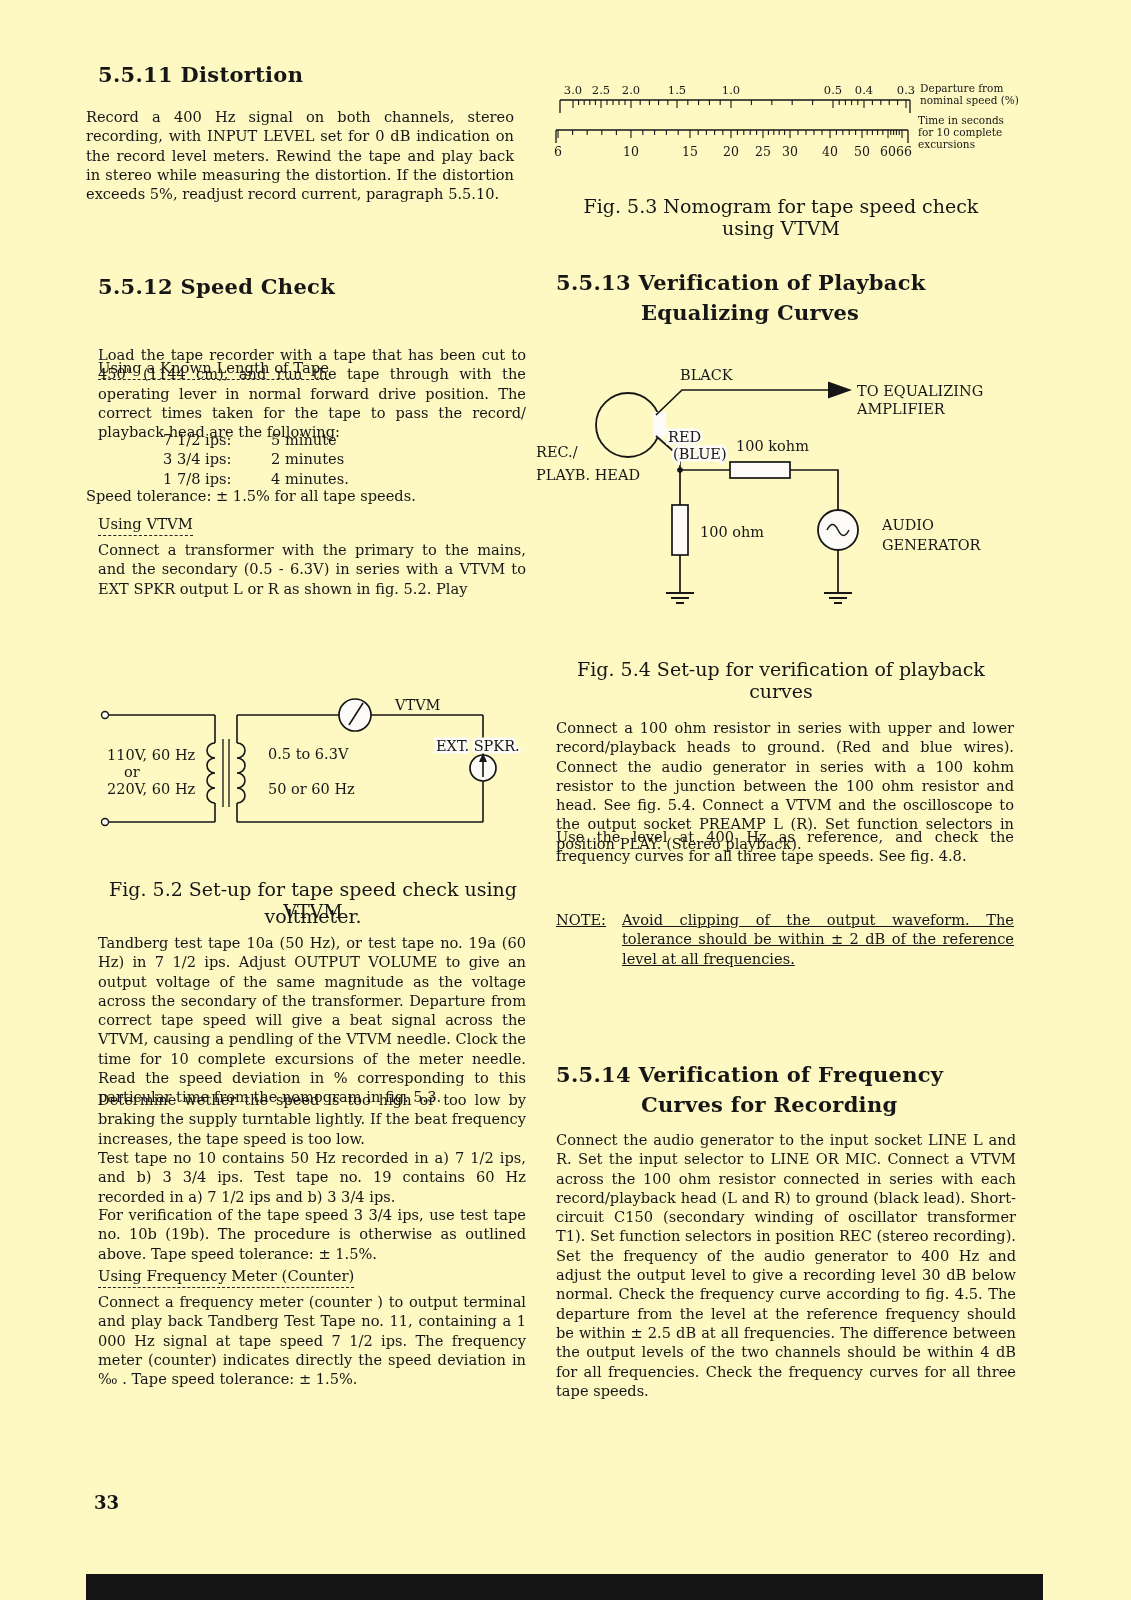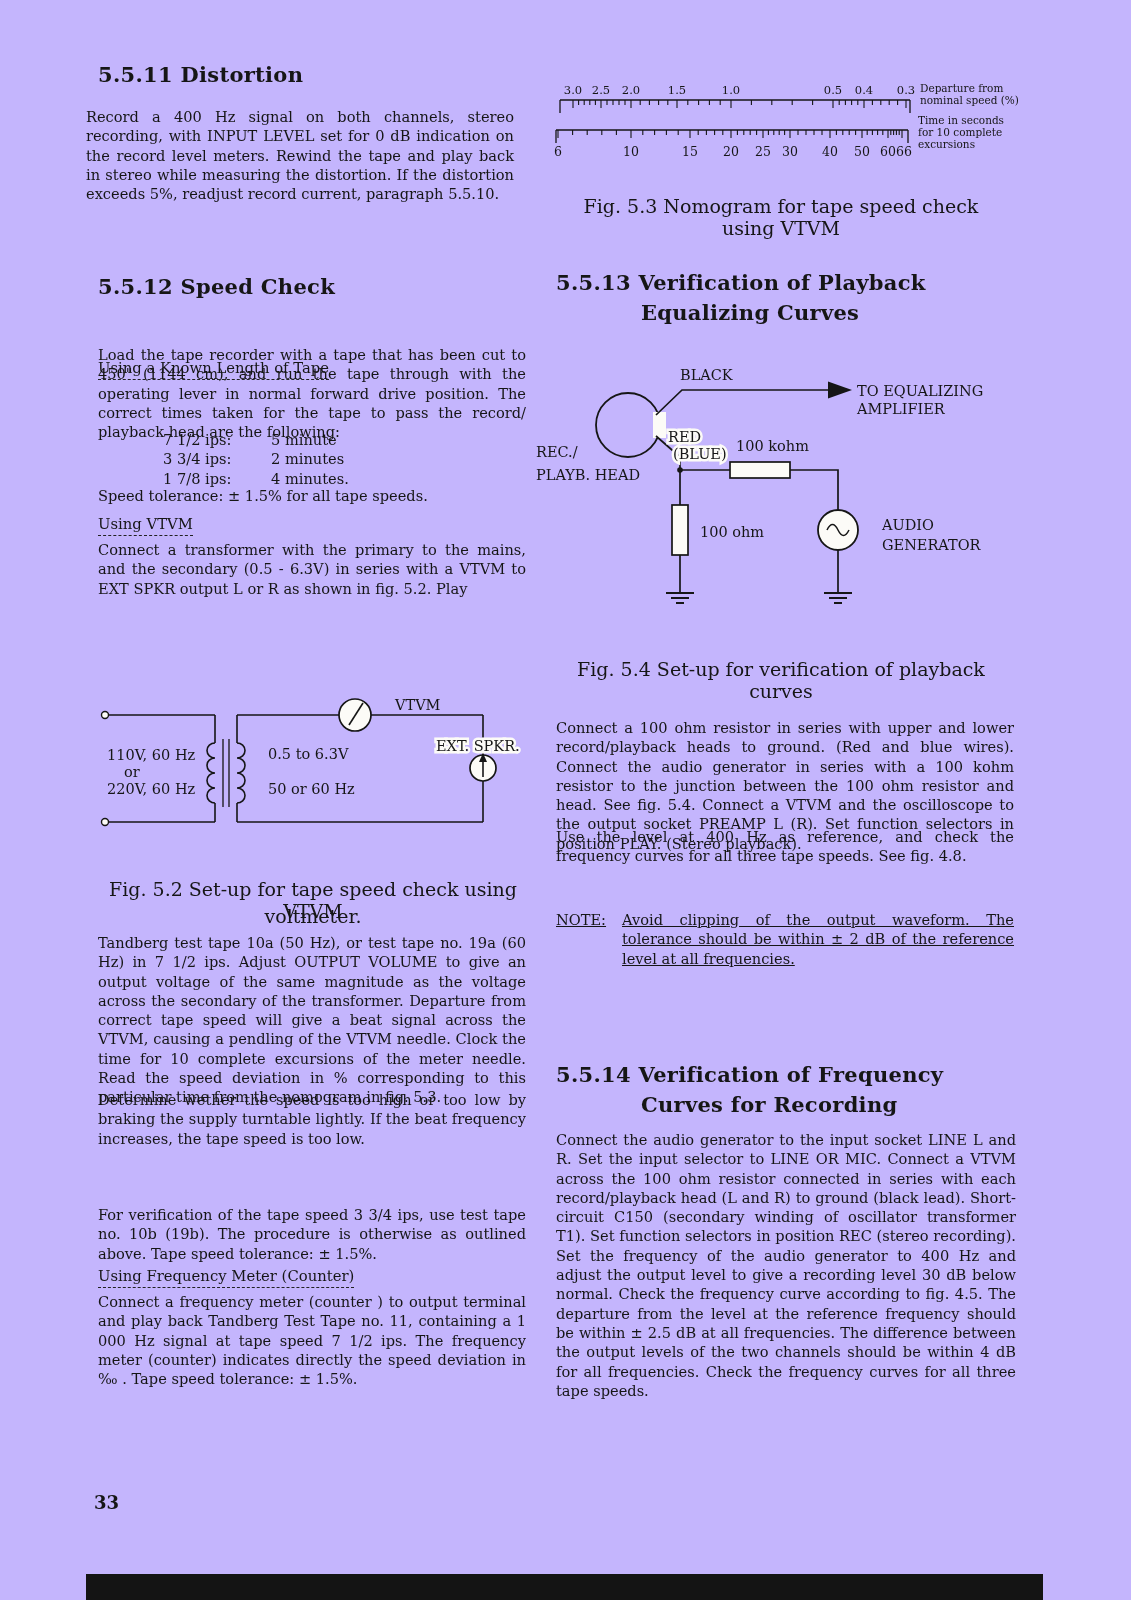--- a/index.html
+++ b/index.html
@@ -1,20 +1,20 @@
 <!DOCTYPE html>
 <html><head>
 <meta charset="utf-8">
 <style>
   * { box-sizing: border-box; }
   html, body { margin: 0; padding: 0; }
   .page {
     position: relative;
     width: 1131px; height: 1600px;
-    background: #c4b5fd;
+    background: #fef9c3;
     color: #161616;
     font-family: "DejaVu Serif", "Liberation Serif", serif;
     overflow: hidden;
   }
   .abs { position: absolute; }
   .heading { font-size: 21px; font-weight: bold; letter-spacing: 0.3px; white-space: nowrap; }
   .body { font-size: 14.6px; line-height: 19.3px; text-align: justify; text-align-last: left; }
   .subhead { font-size: 14.8px; display: inline-block; border-bottom: 1.6px dashed #222; padding-bottom: 2.5px; white-space: nowrap; }
   .caption { font-size: 19px; text-align: center; }
   .list-row { display: flex; font-size: 14.6px; line-height: 19.3px; }
@@ -53,21 +53,21 @@
     <div class="list-row">
       <span class="sp">3 3/4 ips:</span>
       <span>2 minutes</span>
     </div>
     <div class="list-row">
       <span class="sp">1 7/8 ips:</span>
       <span>4 minutes.</span>
     </div>
   </div>
 
-  <div class="abs body" style="left:98px; top:486px; width:428px;">Speed tolerance:  ± 1.5% for all tape speeds.</div>
+  <div class="abs body" style="left:86px; top:486px; width:428px;">Speed tolerance:  ± 1.5% for all tape speeds.</div>
 
   <div class="abs" style="left:98px; top:514px;">
     <span class="subhead">Using VTVM</span>
   </div>
 
   <div class="abs body" style="left:98px; top:540px; width:428px;">Connect a transformer with the primary to the mains, and the secondary (0.5 - 6.3V) in series with a VTVM to EXT SPKR output  L or R as shown in fig. 5.2.  Play</div>
 
   <svg class="abs" viewBox="0 0 440 180" style="left:98px; top:695px; width:440px; height:180px;">
     <g stroke="#161616" stroke-width="1.6" fill="none">
       <path d="M10,20 H117 M117,20 V48"></path>
@@ -101,20 +101,21 @@
     <text class="fig-label" x="170" y="99">50 or 60 Hz</text>
   </svg>
 
   <div class="abs caption" style="left:98px; top:878px; width:430px;">Fig. 5.2  Set-up for tape speed check using VTVM</div>
   <div class="abs caption" style="left:98px; top:905px; width:430px;">voltmeter.</div>
 
   <div class="abs body" style="left:98px; top:933px; width:428px;">Tandberg test tape 10a (50 Hz), or test tape no. 19a (60 Hz) in 7 1/2 ips.  Adjust OUTPUT VOLUME to give an output voltage of the same magnitude as the voltage across the secondary of the transformer.  Departure from correct tape speed  will give a beat signal across the VTVM, causing a pendling of the VTVM needle.  Clock the time for 10 complete excursions of the meter needle. Read the speed deviation in % corresponding to this particular time from the nomogram in fig. 5.3.</div>
 
   <div class="abs body" style="left:98px; top:1090px; width:428px;">Determine wether the speed is too high or too low by braking the supply turntable lightly.  If the beat frequency increases, the tape speed is too low.</div>
 
+  <div class="abs body" style="left:98px; top:1148px; width:428px;">Test tape no 10 contains 50 Hz recorded in a) 7 1/2 ips, and b) 3 3/4 ips.  Test tape no. 19 contains 60 Hz recorded in a) 7 1/2 ips and b) 3 3/4 ips.</div>
 
   <div class="abs body" style="left:98px; top:1205px; width:428px;">For verification of the tape speed 3 3/4 ips, use test tape no. 10b (19b).  The procedure is otherwise as outlined above.  Tape speed tolerance:  ± 1.5%.</div>
 
   <div class="abs" style="left:98px; top:1266px;">
     <span class="subhead">Using Frequency Meter (Counter)</span>
   </div>
 
   <div class="abs body" style="left:98px; top:1292px; width:428px;">Connect a frequency meter (counter ) to output terminal and play back Tandberg Test Tape no. 11, containing a 1 000 Hz signal at tape speed 7 1/2 ips.  The frequency meter (counter) indicates directly the speed deviation in ‰ .  Tape speed tolerance:  ± 1.5%.</div>
 
   <div class="abs pageno" style="left:94px; top:1492px;">33</div>

